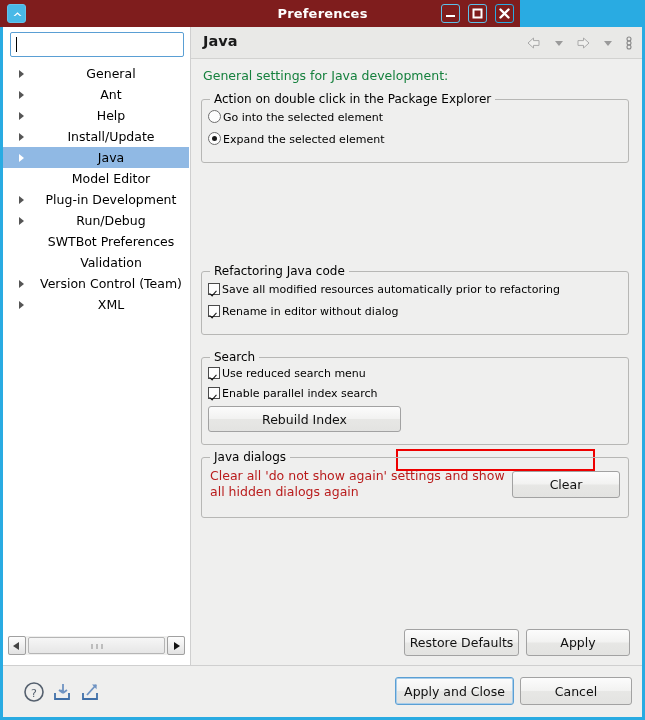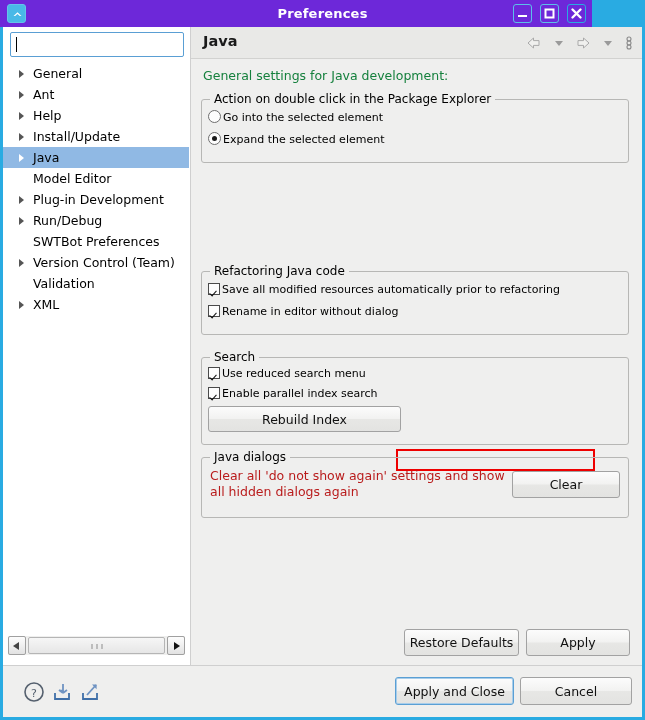--- a/index.html
+++ b/index.html
@@ -19,22 +19,22 @@
     height: 720px;
     box-sizing: border-box;
     background: #29abe2;
     overflow: hidden;
   }
 
   
   .titlebar {
     position: absolute;
     left: 0; top: 0;
-    width: 592px; height: 27px;
-    background: #6d28d9;
+    width: 520px; height: 27px;
+    background: #7f1d1d;
   }
   .titlebar-text {
     position: absolute;
     left: 0; top: 0;
     width: 645px;
     line-height: 27px;
     text-align: center;
     font-size: 13px;
     font-weight: bold;
     color: #ffffff;
@@ -108,20 +108,21 @@
     left: 6px; top: 5px;
     width: 1px; height: 15px;
     background: #000;
   }
 
   .tree {
     position: absolute;
     left: 0; top: 36px;
     width: 186px;
     height: 570px;
+    text-align: center;
   }
   .tree-item {
     position: relative;
     height: 21px;
     line-height: 21px;
     padding-left: 30px;
     font-size: 12.5px;
     color: #000;
     white-space: nowrap;
   }
@@ -419,25 +420,25 @@
           <span>Plug-in Development</span>
         </div>
         <div class="tree-item">
           <span class="tree-arrow"></span>
           <span>Run/Debug</span>
         </div>
         <div class="tree-item">
           <span>SWTBot Preferences</span>
         </div>
         <div class="tree-item">
+          <span>Validation</span>
+        </div>
+        <div class="tree-item">
           <span class="tree-arrow"></span>
           <span>Version Control (Team)</span>
-        </div>
-        <div class="tree-item">
-          <span>Validation</span>
         </div>
         <div class="tree-item">
           <span class="tree-arrow"></span>
           <span>XML</span>
         </div>
       </div>
 
       <div class="hscroll">
         <div class="hsb-arrow left">
             <i></i>

